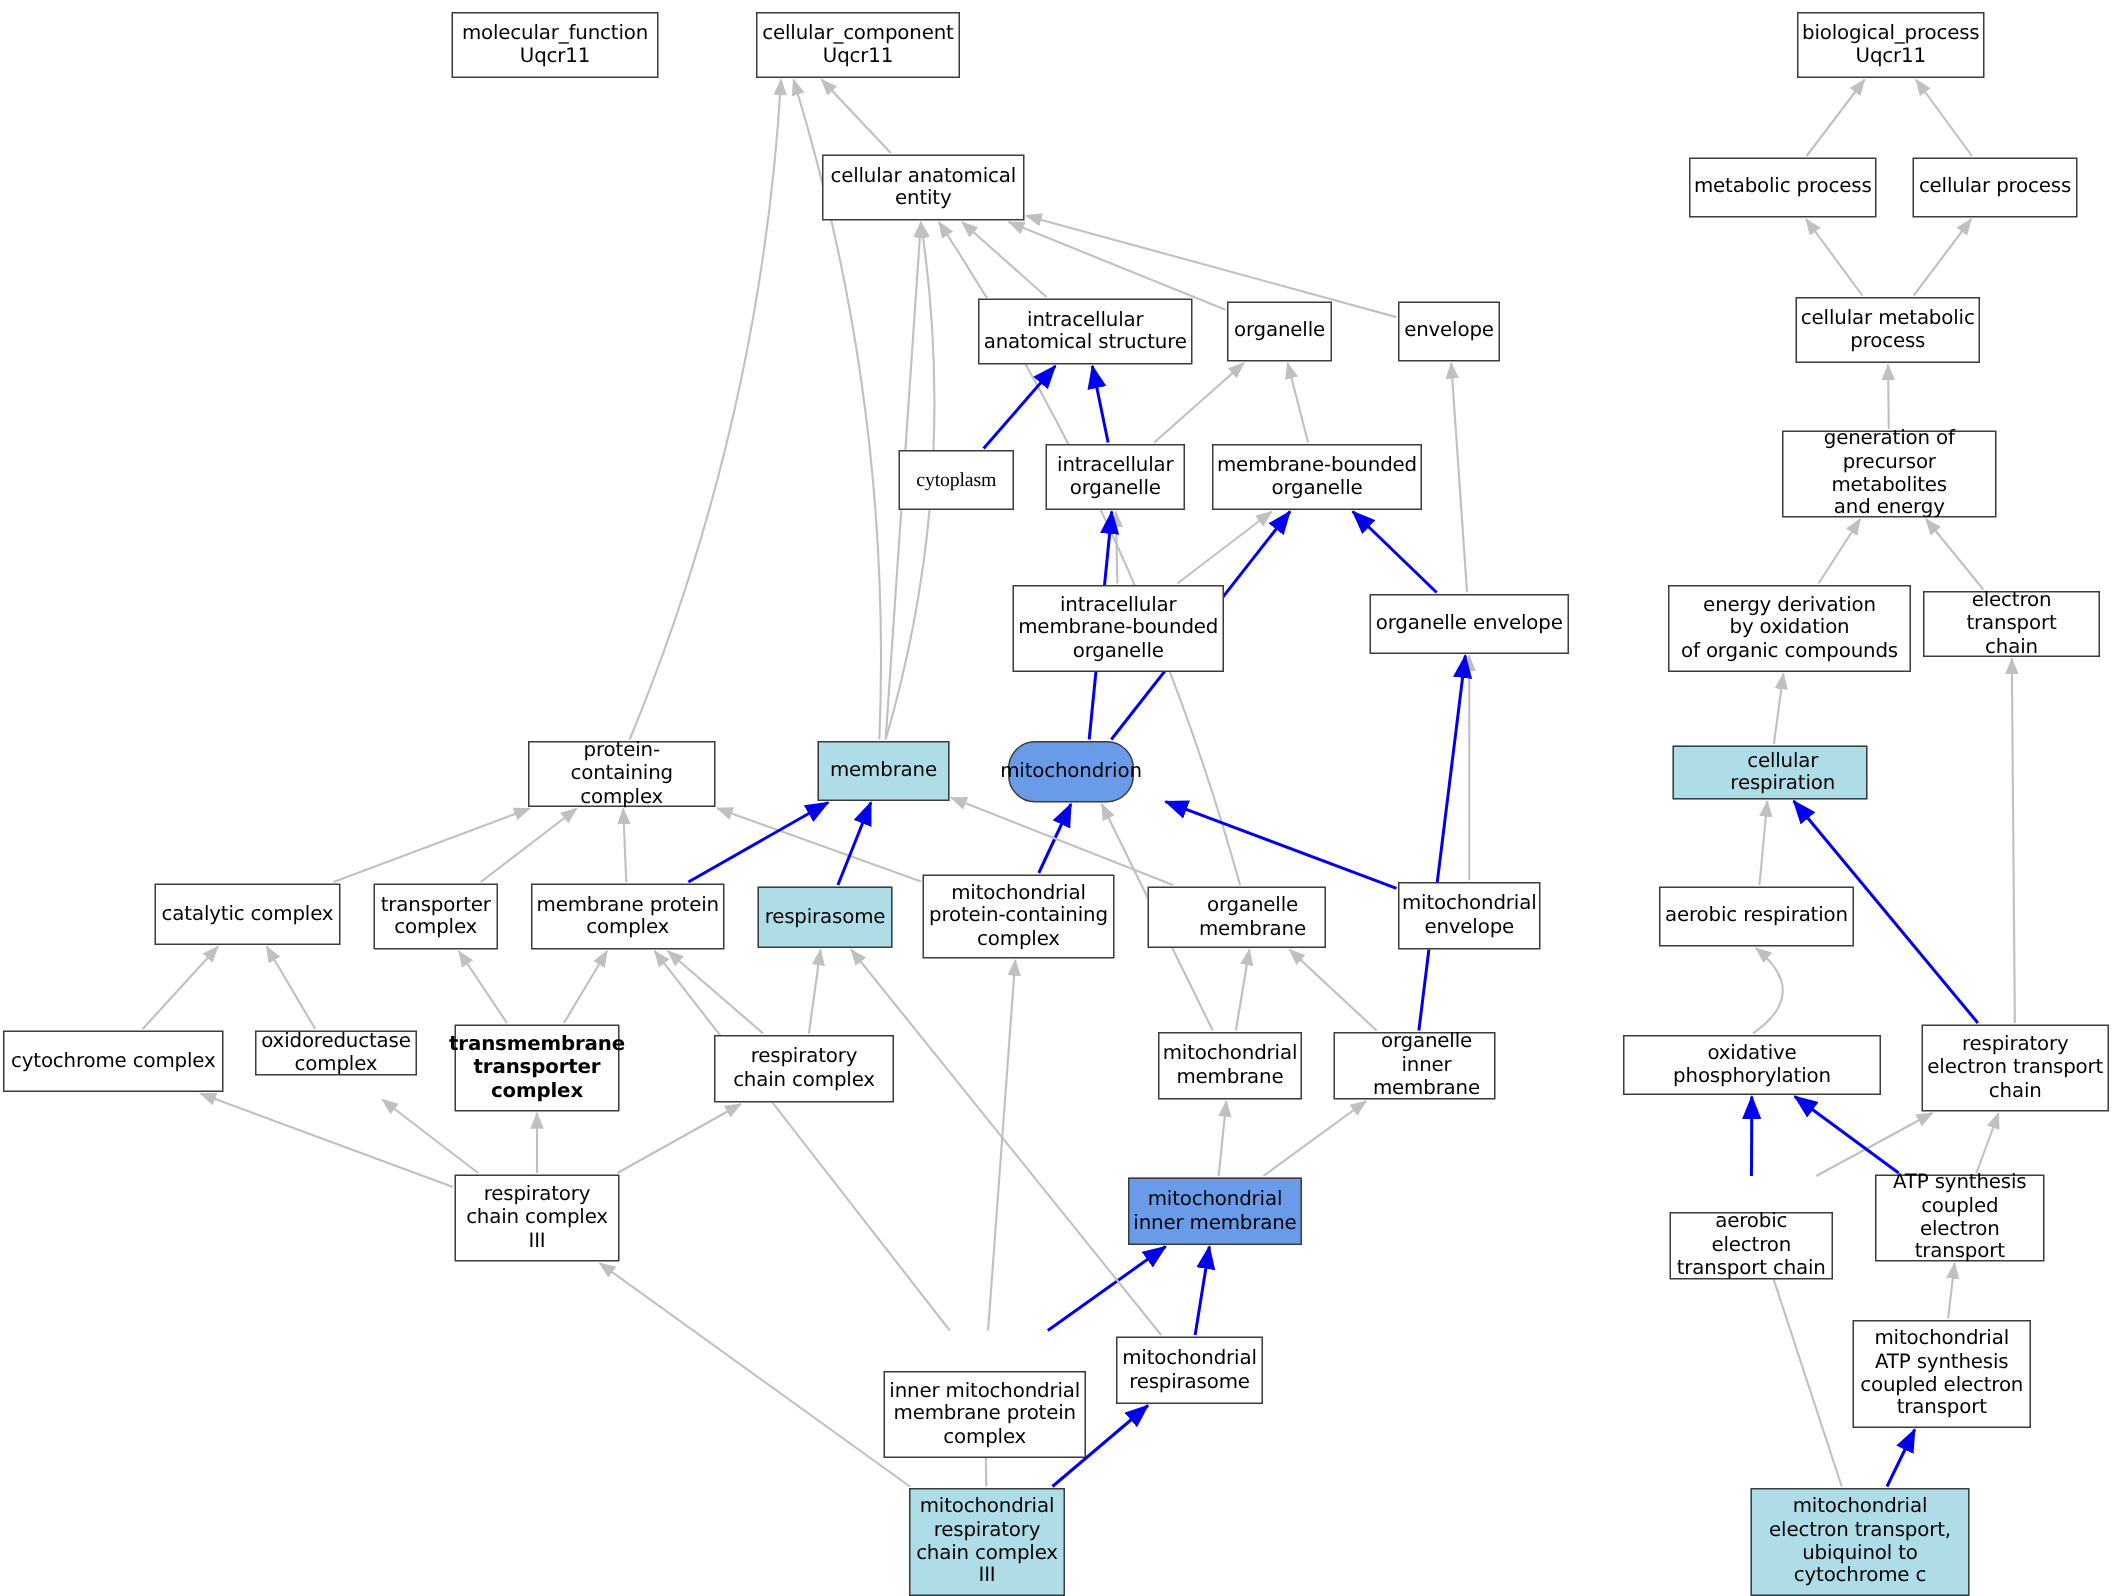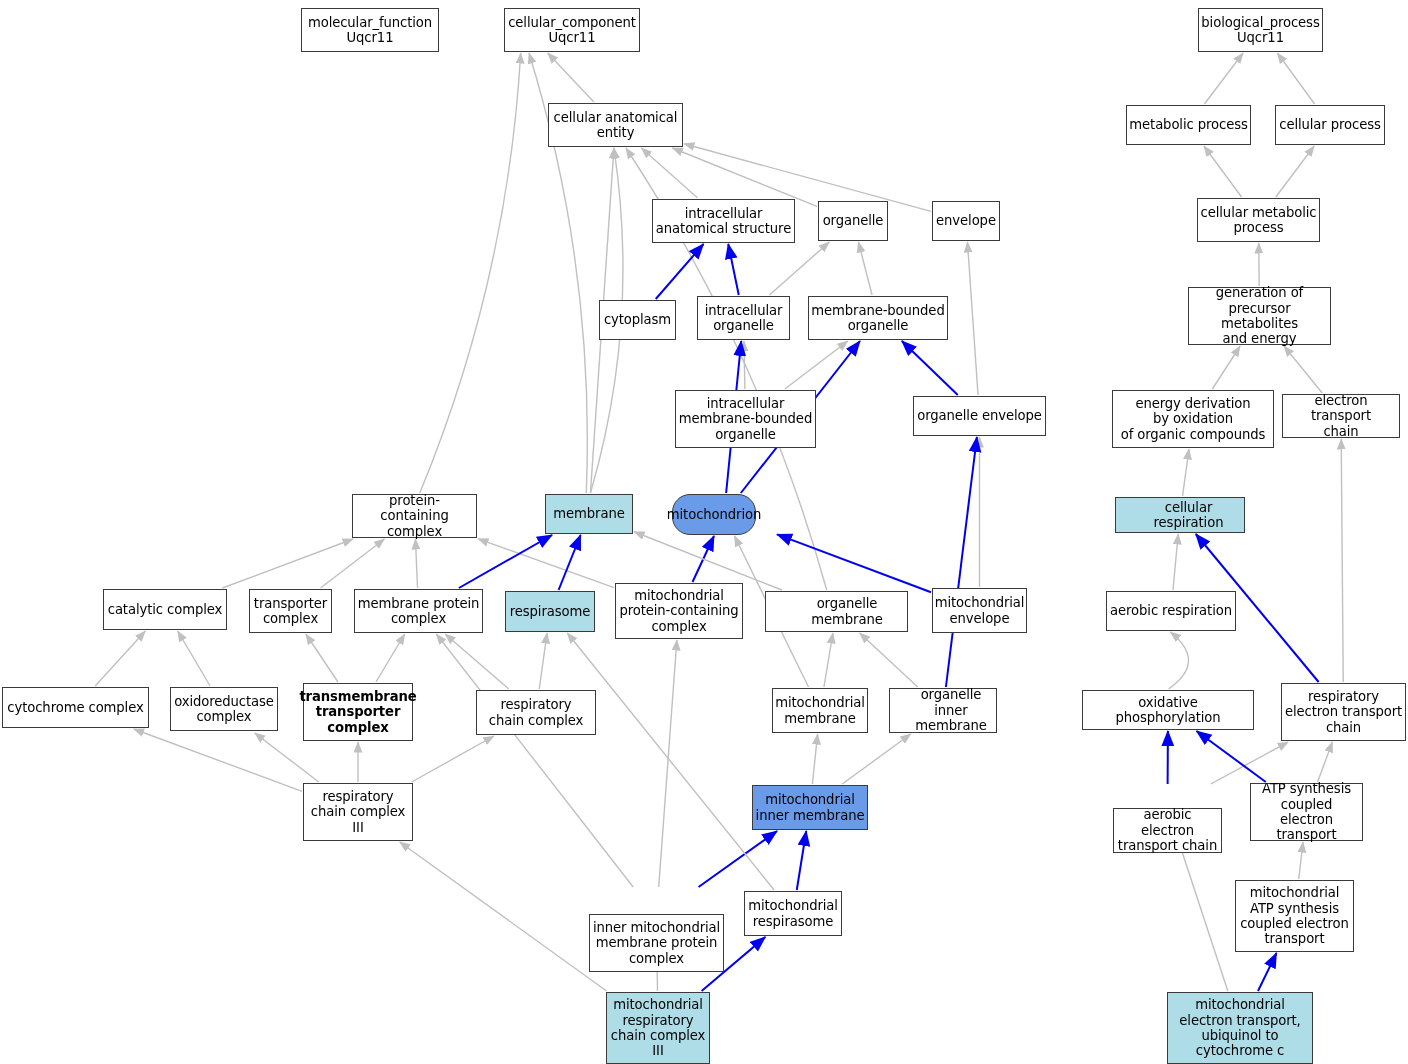--- a/index.html
+++ b/index.html
@@ -141,21 +141,21 @@
       <div class="node" style="left: 548px; top: 103px; width: 135px; height: 44px;">cellular anatomical
 entity</div>
       <div class="node" style="left: 1126px; top: 105px; width: 125px; height: 40px;">metabolic process</div>
       <div class="node" style="left: 1275px; top: 105px; width: 110px; height: 40px;">cellular process</div>
       <div class="node" style="left: 652px; top: 199px; width: 143px; height: 44px;">intracellular
 anatomical structure</div>
       <div class="node" style="left: 818px; top: 201px; width: 70px; height: 40px;">organelle</div>
       <div class="node" style="left: 932px; top: 201px; width: 68px; height: 40px;">envelope</div>
       <div class="node" style="left: 1197px; top: 198px; width: 123px; height: 44px;">cellular metabolic
 process</div>
-      <div class="node" style="left: 599px; top: 300px; width: 77px; height: 40px;">cytoplasm</div>
+      <div class="node" style="left: 599px; top: 300px; width: 77px; height: 40px; font-family: Liberation Serif, serif;">cytoplasm</div>
       <div class="node" style="left: 697px; top: 296px; width: 93px; height: 44px;">intracellular
 organelle</div>
       <div class="node" style="left: 808px; top: 296px; width: 140px; height: 44px;">membrane-bounded
 organelle</div>
       <div class="node" style="left: 1188px; top: 287px; width: 143px; height: 58px;">generation of
 precursor metabolites
 and energy</div>
       <div class="node" style="left: 675px; top: 390px; width: 141px; height: 58px;">intracellular
 membrane-bounded
 organelle</div>
@@ -172,26 +172,26 @@
       <div class="node lightblue" style="left: 1115px; top: 497px; width: 130px; height: 36px; padding-left: 19px;">cellular respiration</div>
       <div class="node" style="left: 103px; top: 589px; width: 124px; height: 41px;">catalytic complex</div>
       <div class="node" style="left: 249px; top: 589px; width: 83px; height: 44px;">transporter
 complex</div>
       <div class="node" style="left: 354px; top: 589px; width: 129px; height: 44px;">membrane protein
 complex</div>
       <div class="node lightblue" style="left: 505px; top: 591px; width: 90px; height: 41px;">respirasome</div>
       <div class="node" style="left: 615px; top: 583px; width: 128px; height: 56px;">mitochondrial
 protein-containing
 complex</div>
-      <div class="node" style="left: 765px; top: 591px; width: 143px; height: 41px; padding-left: 23px;">organelle membrane</div>
+      <div class="node" style="left: 765px; top: 591px; width: 119px; height: 41px; padding-left: 23px;">organelle membrane</div>
       <div class="node" style="left: 932px; top: 588px; width: 95px; height: 45px;">mitochondrial
 envelope</div>
       <div class="node" style="left: 1106px; top: 591px; width: 130px; height: 40px;">aerobic respiration</div>
       <div class="node" style="left: 2px; top: 687px; width: 147px; height: 41px;">cytochrome complex</div>
-      <div class="node" style="left: 170px; top: 687px; width: 108px; height: 44px;">oxidoreductase
+      <div class="node" style="left: 170px; top: 687px; width: 108px; height: 30px;">oxidoreductase
 complex</div>
       <div class="node" style="left: 303px; top: 683px; width: 110px; height: 58px; font-weight: bold;">transmembrane
 transporter
 complex</div>
       <div class="node" style="left: 476px; top: 690px; width: 120px; height: 45px;">respiratory
 chain complex</div>
       <div class="node" style="left: 772px; top: 688px; width: 96px; height: 45px;">mitochondrial
 membrane</div>
       <div class="node" style="left: 889px; top: 688px; width: 108px; height: 45px; padding-left: 18px;">organelle inner
 membrane</div>

